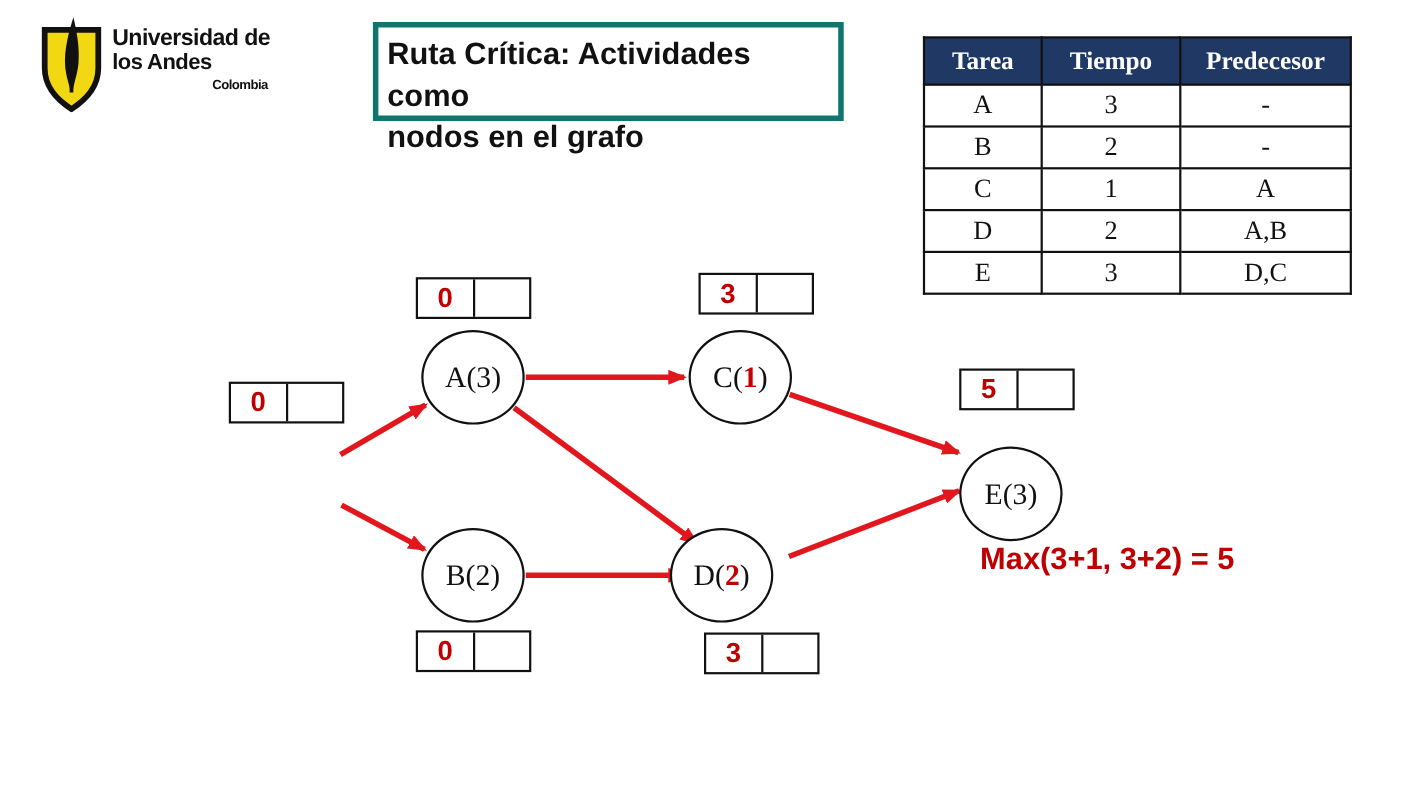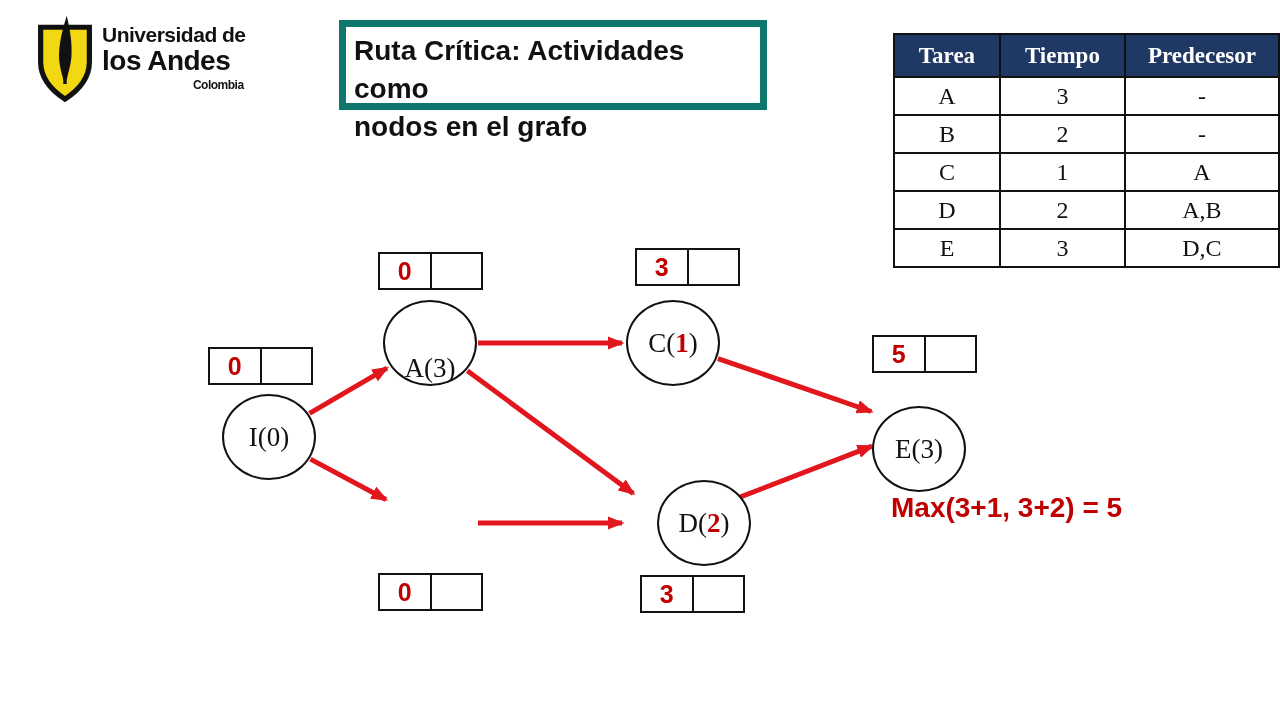--- a/index.html
+++ b/index.html
@@ -4,30 +4,30 @@
 <style>
   html,body{margin:0;padding:0;background:#fff;}
   #slide{position:relative;width:1280px;height:720px;background:#ffffff;overflow:hidden;
          font-family:"Liberation Sans",sans-serif;}
 
   
   #logo{position:absolute;left:36px;top:14px;display:flex;align-items:flex-start;}
   #logo svg{display:block;}
   #logo-text{margin-left:8px;margin-top:10px;color:#111;letter-spacing:-0.5px;line-height:1;}
   .logo-l1{font-size:21px;font-weight:bold;}
-  .logo-l2{font-size:28px;font-weight:bold;margin-top:2px;}
+  .logo-l2{font-size:20px;font-weight:bold;margin-top:2px;}
   .logo-l3{font-size:12px;font-weight:bold;text-align:right;margin-top:4px;padding-right:2px;}
 
   
   #title-box{position:absolute;left:339px;top:20px;width:428px;height:90px;box-sizing:border-box;
-             border:7px solid #0f766e;background:#fff;padding:5px 8px;}
+             border:5px solid #0f766e;background:#fff;padding:5px 8px;}
   #title-box .tline{font-size:28px;font-weight:bold;color:#111;line-height:1.35;}
 
   
-  #task-table{position:absolute;left:893px;top:33px;border-collapse:collapse;background:#fff;
+  #task-table{position:absolute;left:839px;top:33px;border-collapse:collapse;background:#fff;
               font-family:"Liberation Serif",serif;}
   #task-table th{background:#1f3864;color:#fff;font-size:23px;font-weight:bold;
                  border:2px solid #111;height:41px;padding:0 10px;}
   #task-table td{font-size:24px;color:#111;text-align:center;border:2px solid #111;
                  height:36px;padding:0 6px;}
 
   
   #edges{position:absolute;left:0;top:0;z-index:1;}
   .node{position:absolute;width:94px;height:86px;box-sizing:border-box;border:2px solid #111;
         border-radius:50%;background:#fff;display:flex;align-items:center;justify-content:center;
@@ -111,30 +111,30 @@
         <line x1="310.4705111575885" y1="459.15195005933293" x2="385.88334050388164" y2="499.434579399589" stroke="#e1171d" stroke-width="5" marker-end="url(#arrowhead)"></line>
         <line x1="478" y1="343" x2="622" y2="343" stroke="#e1171d" stroke-width="5" marker-end="url(#arrowhead)"></line>
         <line x1="467.33186792966063" y1="370.6532355034523" x2="633.2574604903051" y2="493.56108184467047" stroke="#e1171d" stroke-width="5" marker-end="url(#arrowhead)"></line>
         <line x1="478" y1="523" x2="622" y2="523" stroke="#e1171d" stroke-width="5" marker-end="url(#arrowhead)"></line>
         <line x1="717.9139142388348" y1="358.5190354077275" x2="871.2505798297642" y2="411.5012166078453" stroke="#e1171d" stroke-width="5" marker-end="url(#arrowhead)"></line>
         <line x1="717.2334432425541" y1="505.917979235599" x2="871.9679885504097" y2="446.162768649232" stroke="#e1171d" stroke-width="5" marker-end="url(#arrowhead)"></line>
       </g>
   </svg>
 
   <div id="max-note">Max(3+1, 3+2) = 5</div>
-<div class="node" style="left: 222px; top: 394px;">
-      <span>I(<span>0</span>)</span>
+    <div class="node" style="left: 383px; top: 300px;">
+      <span>A(<span>3</span>)</span>
     </div>
-    <div class="node" style="left: 383px; top: 300px; align-items: flex-end;">
-      <span>A(<span>3</span>)</span>
+    <div class="node" style="left: 383px; top: 480px;">
+      <span>B(<span>2</span>)</span>
     </div>
     <div class="node" style="left: 626px; top: 300px;">
       <span>C(<span class="red-digit">1</span>)</span>
     </div>
-    <div class="node" style="left: 657px; top: 480px;">
+    <div class="node" style="left: 609px; top: 480px;">
       <span>D(<span class="red-digit">2</span>)</span>
     </div>
     <div class="node" style="left: 872px; top: 406px;">
       <span>E(<span>3</span>)</span>
     </div>
     <div class="tbox" style="left: 208px; top: 347px;">
       <div class="cell early">0</div>
       <div class="cell late"></div>
     </div>
     <div class="tbox" style="left: 378px; top: 252px;">

